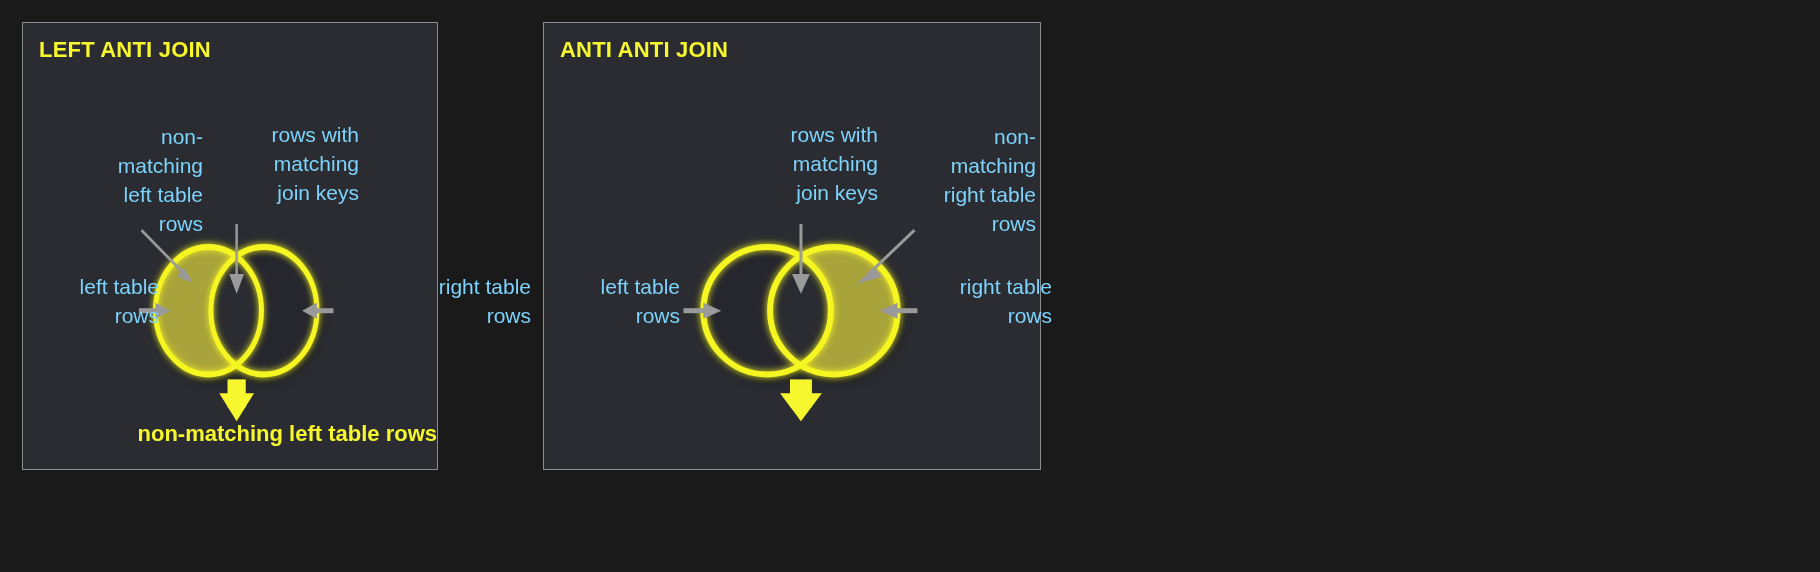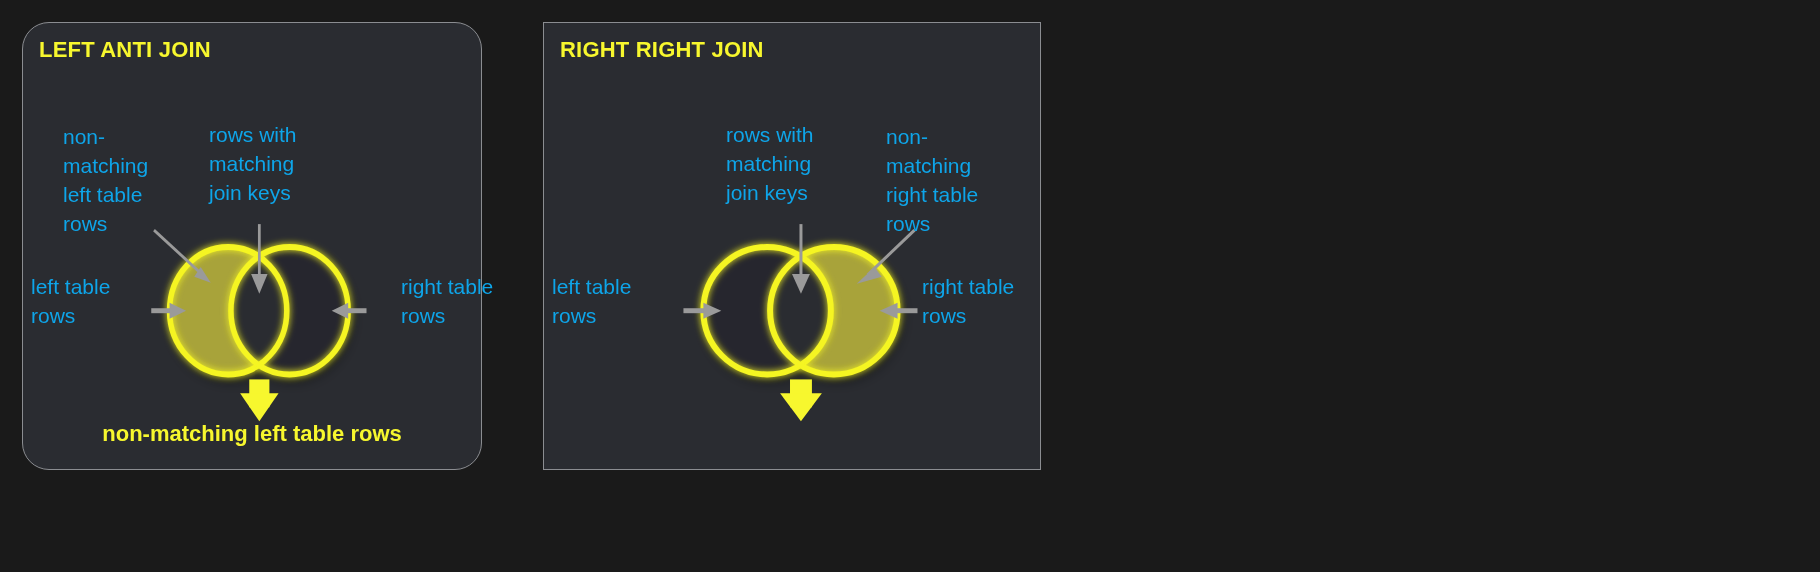--- a/index.html
+++ b/index.html
@@ -21,21 +21,21 @@
     background: #1a1a1a;
   }
   .panel {
     position: absolute;
     top: 22px;
     height: 448px;
     background: #2a2c31;
     border: 1px solid #8b8d91;
     box-sizing: border-box;
   }
-  #panel-left  { left: 22px;  width: 460px; border-radius: 27px; }
+  #panel-left  { left: 22px;  width: 416px; }
   #panel-right { left: 543px; width: 498px; }
 
   .panel-title {
     position: absolute;
     left: 16px;
     top: 14px;
     font-size: 22px;
     font-weight: bold;
     color: #f7f72e;
     letter-spacing: 0.2px;
@@ -53,33 +53,33 @@
     position: absolute;
     left: 0;
     top: 0;
     width: 100%;
     height: 100%;
     overflow: visible;
   }
 
   .callout {
     position: absolute;
-    color: #0ea5e9;
+    color: #7dd3fc;
     font-size: 21px;
     line-height: 1.38;
-    text-align: left;
+    text-align: right;
     white-space: pre-line;
   }
 
   .bottom-caption {
     position: absolute;
     left: 0;
     width: 100%;
     top: 398px;
-    text-align: center;
+    text-align: right;
     color: #f7f72e;
     font-size: 22px;
     font-weight: bold;
     white-space: nowrap;
   }
 </style>
 </head>
 <body>
 
 <div id="root">
@@ -159,21 +159,21 @@
 
       <div class="callout" style="left:378px; top:250px; width:130px;">right table
 rows</div>
     </div>
 
     <div class="bottom-caption">non-matching left table rows</div>
   </div>
 
   <div class="panel" id="panel-right">
 
-    <div class="panel-title">RIGHT RIGHT JOIN</div>
+    <div class="panel-title">ANTI ANTI JOIN</div>
 
     <div class="venn-stage">
       <svg class="venn-svg" viewBox="0 0 498 448" preserveAspectRatio="none">
         <defs>
           <clipPath id="clipR-right">
             <circle cx="291" cy="289" r="64"></circle>
           </clipPath>
           <filter id="glowR" x="-60%" y="-60%" width="220%" height="220%">
             <feGaussianBlur stdDeviation="4" result="b"></feGaussianBlur>
             <feMerge>

